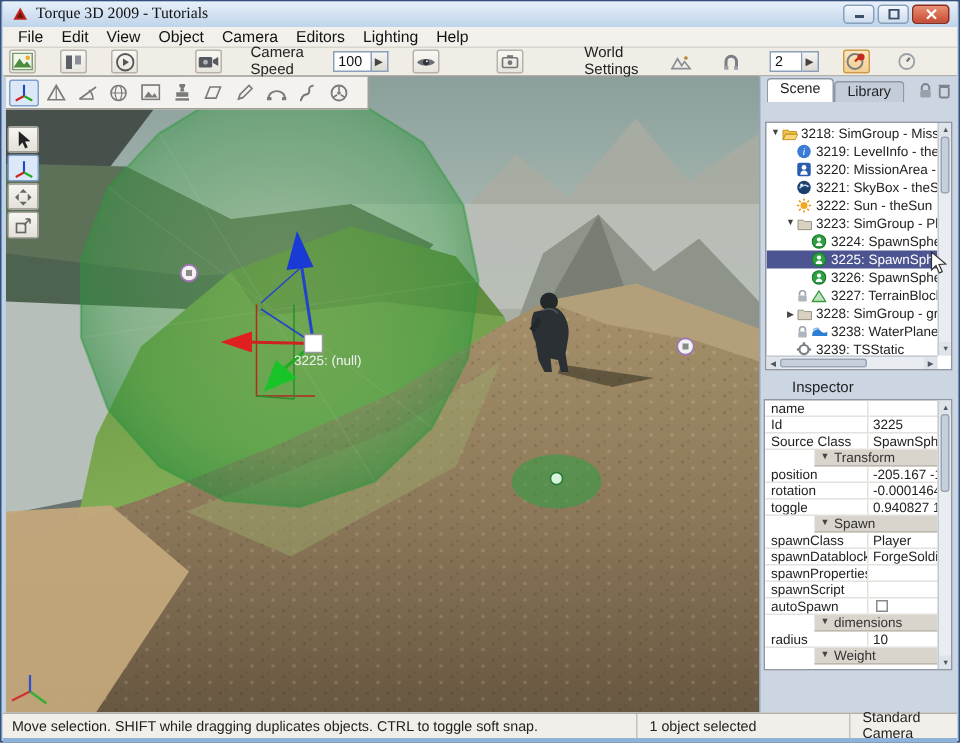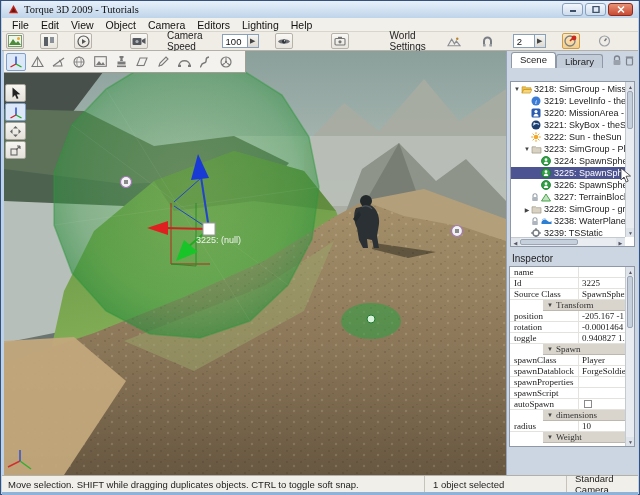--- a/index.html
+++ b/index.html
@@ -71,24 +71,24 @@
   .tr-arrow{width:8px;font-size:6px;color:#444;text-align:center;flex:0 0 8px;}
   .tree-row.sel .tr-arrow{color:#fff;}
   .tr-ico{width:11px;height:10px;flex:0 0 11px;margin-right:2px;display:flex;align-items:center;}
   .tr-lock{width:9px;height:9px;flex:0 0 9px;margin-right:1px;}
   .vscroll{position:absolute;right:0;top:0;bottom:9px;width:9px;background:#e9ecf0;border-left:1px solid #c4cad2;}
   .vscroll .thumb{position:absolute;left:1px;right:1px;top:9px;height:38px;background:#c6d0dd;border:1px solid #9aa6b5;border-radius:2px;}
   .sb-arr{position:absolute;left:0;width:9px;height:9px;font-size:5px;color:#556;display:flex;align-items:center;justify-content:center;background:#dfe4ea;}
   .hscroll{position:absolute;left:0;right:9px;bottom:0;height:9px;background:#e9ecf0;border-top:1px solid #c4cad2;}
   .hscroll .thumb{position:absolute;top:1px;bottom:1px;left:9px;width:58px;background:#c6d0dd;border:1px solid #9aa6b5;border-radius:2px;}
 
-  .insp-header{position:absolute;left:0;right:0;top:202px;height:13px;font-size:10px;color:#222;padding-left:5px;}
+  .insp-header{position:absolute;left:0;right:0;top:202px;height:13px;font-size:10px;color:#222;padding-left:21px;}
   .inspbox{position:absolute;left:2px;right:3px;top:215px;height:181px;background:#fff;border:1px solid #8e98a6;overflow:hidden;}
   .insp-rows{position:absolute;left:0;top:0;right:9px;bottom:0;}
-  .insp-row{height:11px;display:flex;align-items:center;border-bottom:1px solid #e4e2dd;font-size:9px;color:#222;font-family:Liberation Serif, serif;}
+  .insp-row{height:11px;display:flex;align-items:center;border-bottom:1px solid #e4e2dd;font-size:9px;color:#222;}
   .insp-row .lab{width:68px;flex:0 0 68px;padding-left:4px;white-space:nowrap;overflow:hidden;}
   .insp-row .val{flex:1;border-left:1px solid #e4e2dd;padding-left:3px;white-space:nowrap;overflow:hidden;height:100%;display:flex;align-items:center;}
   .insp-row.section{background:#d9d5cc;border-bottom:1px solid #bcb8ae;color:#333;margin-left:33px;}
   .insp-row.section .arr{font-size:6px;margin:0 3px 0 4px;color:#444;}
   .cbox{width:8px;height:8px;border:1px solid #8a8a8a;background:#fff;margin-left:2px;}
   .ivscroll{position:absolute;right:0;top:0;bottom:0;width:9px;background:#e9ecf0;border-left:1px solid #c4cad2;}
   .ivscroll .thumb{position:absolute;left:1px;right:1px;top:9px;height:52px;background:#c6d0dd;border:1px solid #9aa6b5;border-radius:2px;}
 
   
   .statusbar{position:absolute;left:1px;right:1px;top:474px;height:17px;background:#f1efe9;

